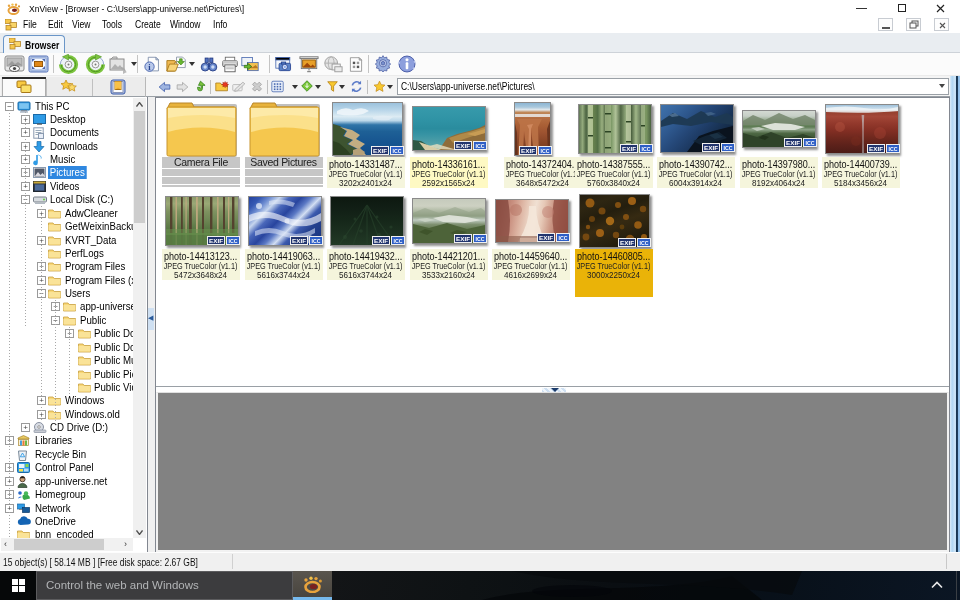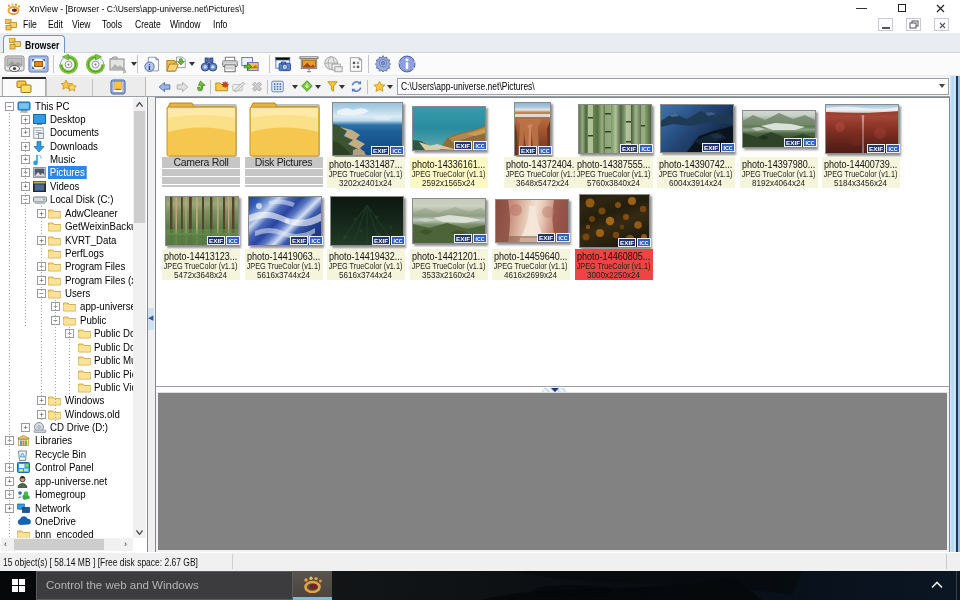--- a/index.html
+++ b/index.html
@@ -501,32 +501,32 @@
 <div class="a" style="left:542px;top:387.5px;width:24px;height:4.5px;background:repeating-linear-gradient(45deg,#cfe0f2 0 2px,#f0f6fc 2px 4px)"></div>
 <div class="a" style="left:551px;top:388px;width:0;height:0;border-left:4px solid transparent;border-right:4px solid transparent;border-top:4px solid #1a3a6a"></div>
 <div class="a" style="left:156px;top:392px;width:793px;height:160px;background:#828282;border:2px solid #f2f2f2;border-top:1px solid #e0e0e0"></div>
 <svg class="a" style="left:166px;top:101px" width="73" height="58" viewBox="0 0 73 58">
 <rect x="3" y="3" width="68" height="53" fill="rgba(0,0,0,0.25)" rx="2"></rect>
 <path d="M1 8 l3 -6 h22 l2 4 h40 v2 z" fill="#e8b33c" stroke="#b8862a" stroke-width="1"></path>
 <rect x="1" y="6" width="69" height="49" rx="1.5" fill="#f5c74e" stroke="#c8952e"></rect>
 <path d="M2 7 h67 v24 c-20 -6 -47 -6 -67 0 z" fill="#fbe08a"></path>
 <path d="M2 7 h67 v10 c-20 -4 -47 -4 -67 0 z" fill="#fdeaa8"></path>
 </svg>
-<div class="a" style="left:162px;top:156.5px;width:78px;height:11px;background:#c6c6c6;font-size:10.5px;letter-spacing:-0.3px;color:#222;text-align:center;line-height:11px;overflow:hidden">Camera Roll</div>
+<div class="a" style="left:162px;top:156.5px;width:78px;height:11px;background:#c6c6c6;font-size:10.5px;letter-spacing:-0.3px;color:#222;text-align:center;line-height:11px;overflow:hidden">Camera File</div>
 <div class="a" style="left:162px;top:169.0px;width:78px;height:6.5px;background:#c6c6c6"></div>
 <div class="a" style="left:162px;top:177.0px;width:78px;height:6.5px;background:#c6c6c6"></div>
 <div class="a" style="left:162px;top:185.0px;width:78px;height:1.5px;background:#c6c6c6"></div>
 <svg class="a" style="left:248.5px;top:101px" width="73" height="58" viewBox="0 0 73 58">
 <rect x="3" y="3" width="68" height="53" fill="rgba(0,0,0,0.25)" rx="2"></rect>
 <path d="M1 8 l3 -6 h22 l2 4 h40 v2 z" fill="#e8b33c" stroke="#b8862a" stroke-width="1"></path>
 <rect x="1" y="6" width="69" height="49" rx="1.5" fill="#f5c74e" stroke="#c8952e"></rect>
 <path d="M2 7 h67 v24 c-20 -6 -47 -6 -67 0 z" fill="#fbe08a"></path>
 <path d="M2 7 h67 v10 c-20 -4 -47 -4 -67 0 z" fill="#fdeaa8"></path>
 </svg>
-<div class="a" style="left:244.5px;top:156.5px;width:78px;height:11px;background:#c6c6c6;font-size:10.5px;letter-spacing:-0.3px;color:#222;text-align:center;line-height:11px;overflow:hidden">Disk Pictures</div>
+<div class="a" style="left:244.5px;top:156.5px;width:78px;height:11px;background:#c6c6c6;font-size:10.5px;letter-spacing:-0.3px;color:#222;text-align:center;line-height:11px;overflow:hidden">Saved Pictures</div>
 <div class="a" style="left:244.5px;top:169.0px;width:78px;height:6.5px;background:#c6c6c6"></div>
 <div class="a" style="left:244.5px;top:177.0px;width:78px;height:6.5px;background:#c6c6c6"></div>
 <div class="a" style="left:244.5px;top:185.0px;width:78px;height:1.5px;background:#c6c6c6"></div>
 <div class="a" style="left:332px;top:102px;width:71px;height:54px;border:1px solid #8a8a8a;box-shadow:2px 2px 2px rgba(60,60,60,0.55);background:linear-gradient(180deg,#9cc2dd 0%,#b9d6e9 14%,#dcebf3 26%,#bcd8ea 34%,#2f74a8 42%,#1e6096 55%,#175590 75%,#124c87 100%)">
 <svg width="69" height="52" viewBox="0 0 69 52" style="display:block">
       <path d="M4 8 q8 -5 16 -1 q10 -4 16 1 l-6 3 q-12 3 -26 0 z" fill="#eef5f9" opacity="0.9"></path>
 <path d="M40 14 q10 -3 20 0 l-4 3 q-10 1 -16 -1 z" fill="#e4eef5" opacity="0.7"></path>
 <path d="M0 52 L0 21 L7 23 L13 28 L10 33 L19 37 L14 41 L24 46 L18 52 z" fill="#3d5430"></path>
 <path d="M7 24 l7 4 l-3 5 l9 4 l-5 4 l10 5 l-6 6 l14 0 l-6 -7 l5 -4 l-9 -5 l4 -4 l-8 -5 z" fill="#c3ad82"></path>
 <path d="M0 38 l6 2 l8 7 l4 5 l-18 0 z" fill="#2c4021"></path>
@@ -894,21 +894,21 @@
         <circle cx="8" cy="32" r="2.2" fill="#8a5412"></circle>
 </g>
     </svg>
   </div>
 <svg class="a" style="left:618px;top:238px" width="33" height="9" viewBox="0 0 33 9">
 <rect x="0.5" y="0.5" width="17" height="8" fill="#22356e" stroke="#f0f0f0"></rect>
 <text x="9" y="6.8" font-size="6.2" font-family="Liberation Sans" font-weight="bold" fill="#fff" text-anchor="middle" textLength="14" lengthAdjust="spacingAndGlyphs">EXIF</text>
 <rect x="19.5" y="0.5" width="13" height="8" fill="#2d5ec6" stroke="#f0f0f0"></rect>
 <text x="26" y="6.8" font-size="6.2" font-family="Liberation Sans" font-weight="bold" fill="#fff" text-anchor="middle" textLength="9" lengthAdjust="spacingAndGlyphs">ICC</text>
 </svg>
-<div class="a" style="left:574.5px;top:248.5px;width:78px;height:31px;background:#ef4444;overflow:hidden">
+<div class="a" style="left:574.5px;top:248.5px;width:78px;height:48px;background:#eab308;overflow:hidden">
 <div style="display:flex;justify-content:center">
       <span style="font-size:11px;color:#111;line-height:12px;padding-top:1px;white-space:nowrap;transform:scaleX(0.82)">photo-14460805...</span>
     </div>
 <div style="display:flex;justify-content:center">
       <span style="font-size:9px;color:#222;line-height:9px;white-space:nowrap;transform:scaleX(0.81)">JPEG TrueColor (v1.1)</span>
     </div>
 <div style="display:flex;justify-content:center">
       <span style="font-size:9px;color:#222;line-height:9.5px;white-space:nowrap;transform:scaleX(0.9)">3000x2250x24</span>
     </div>
   </div>

